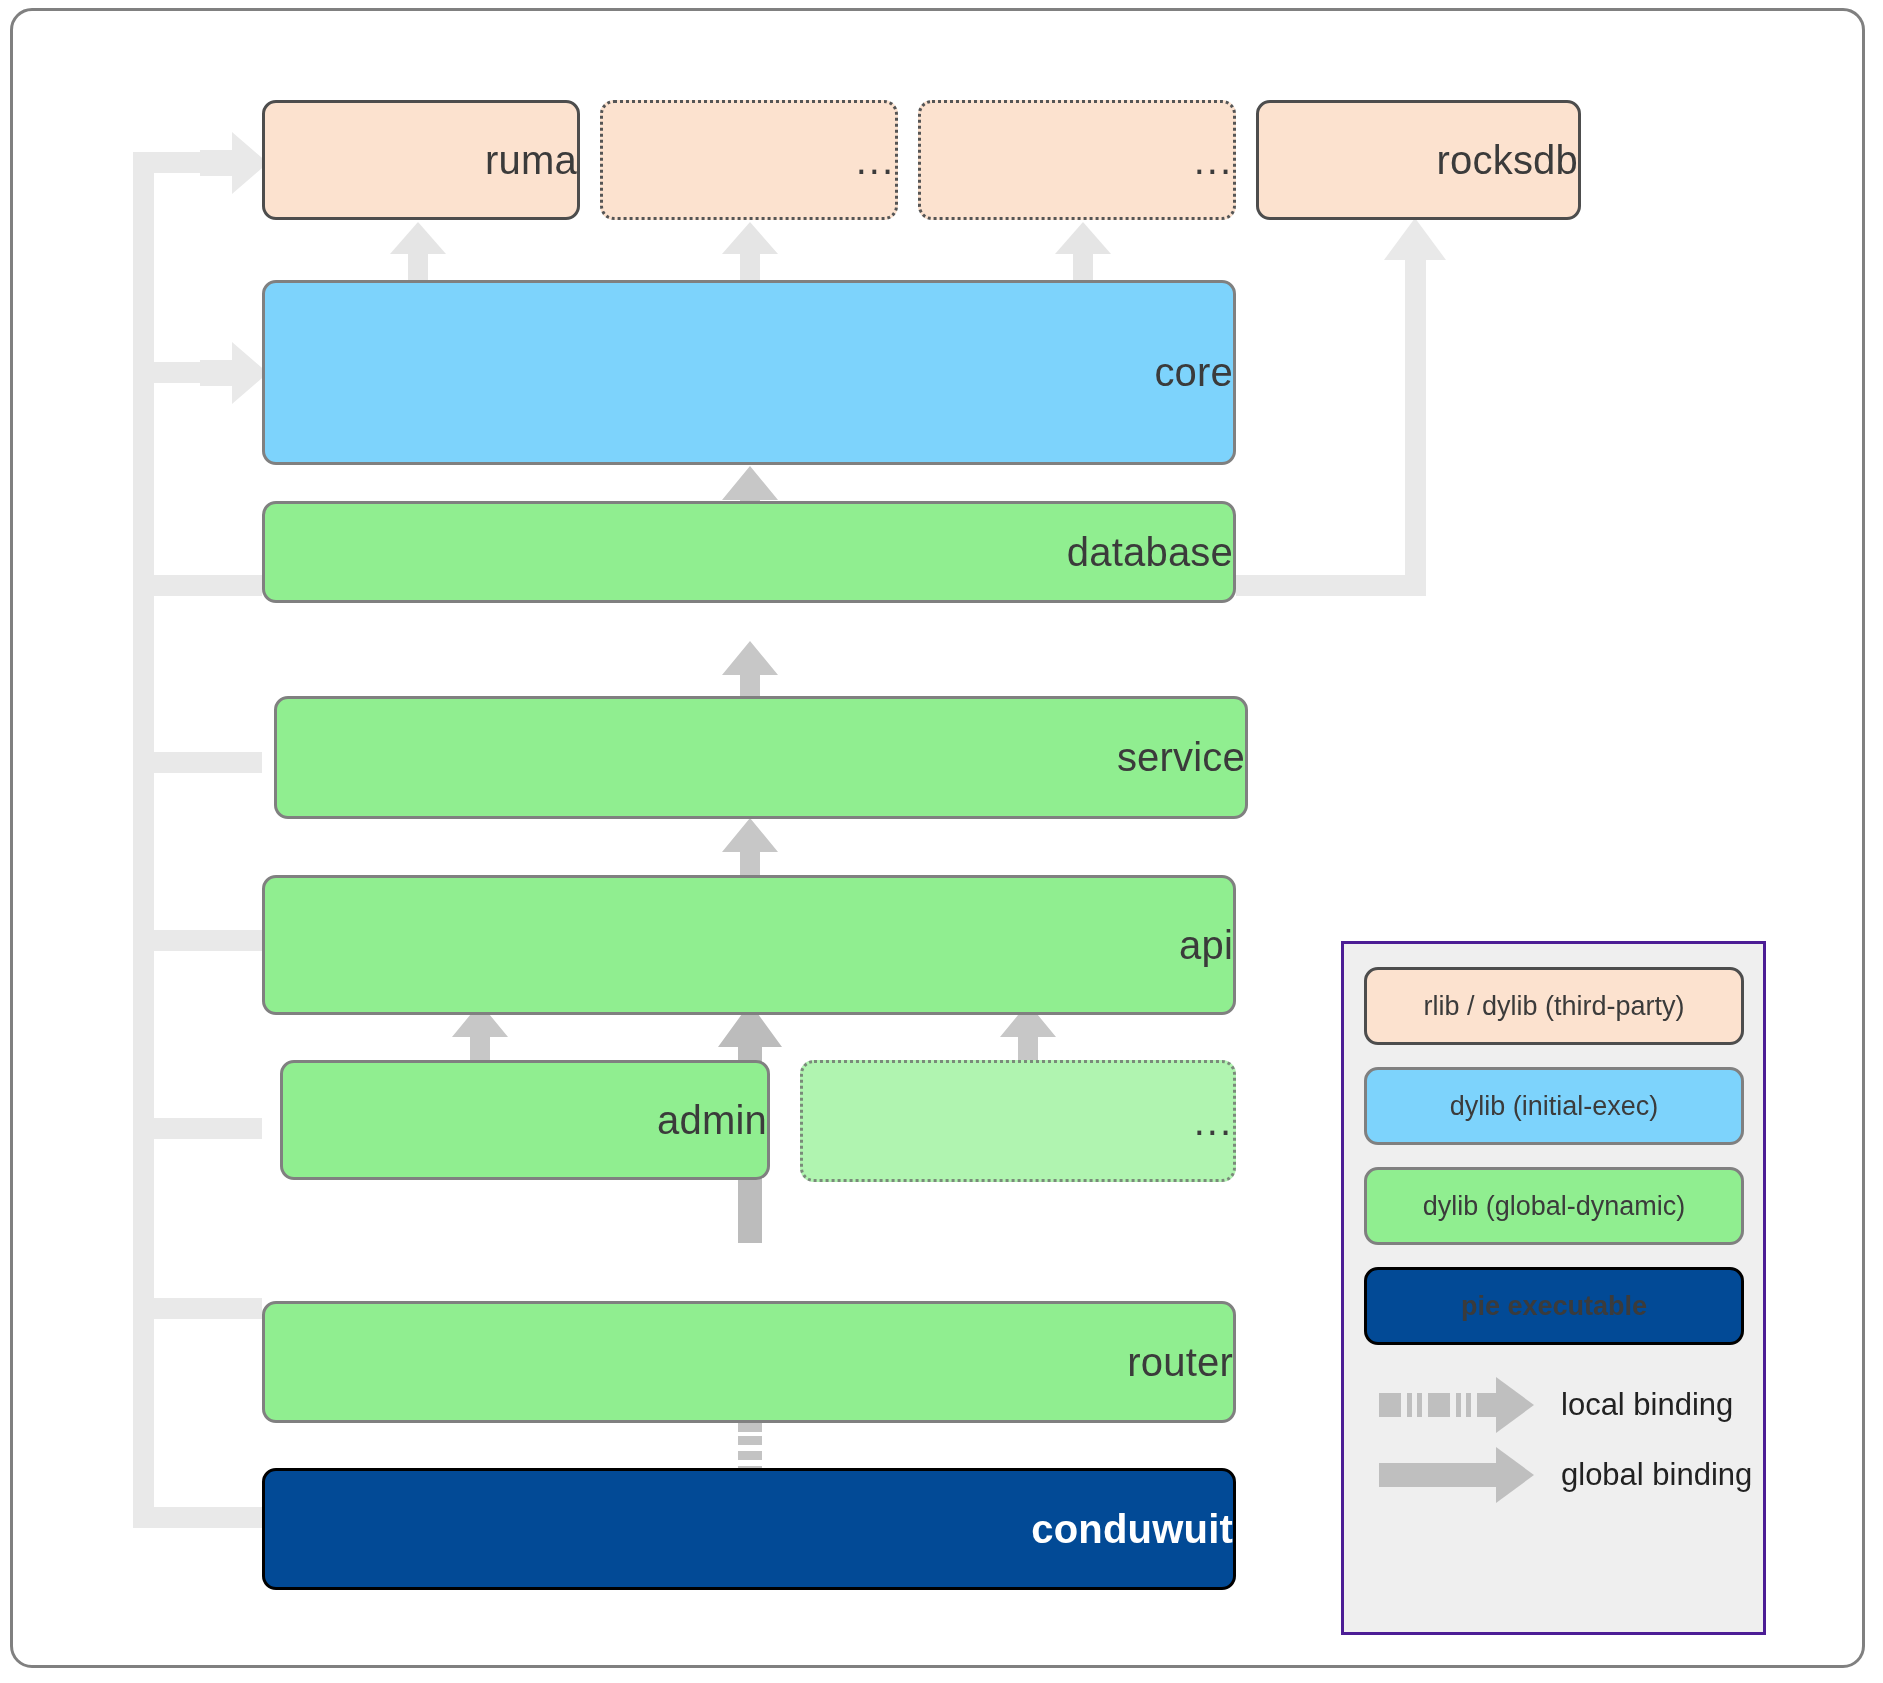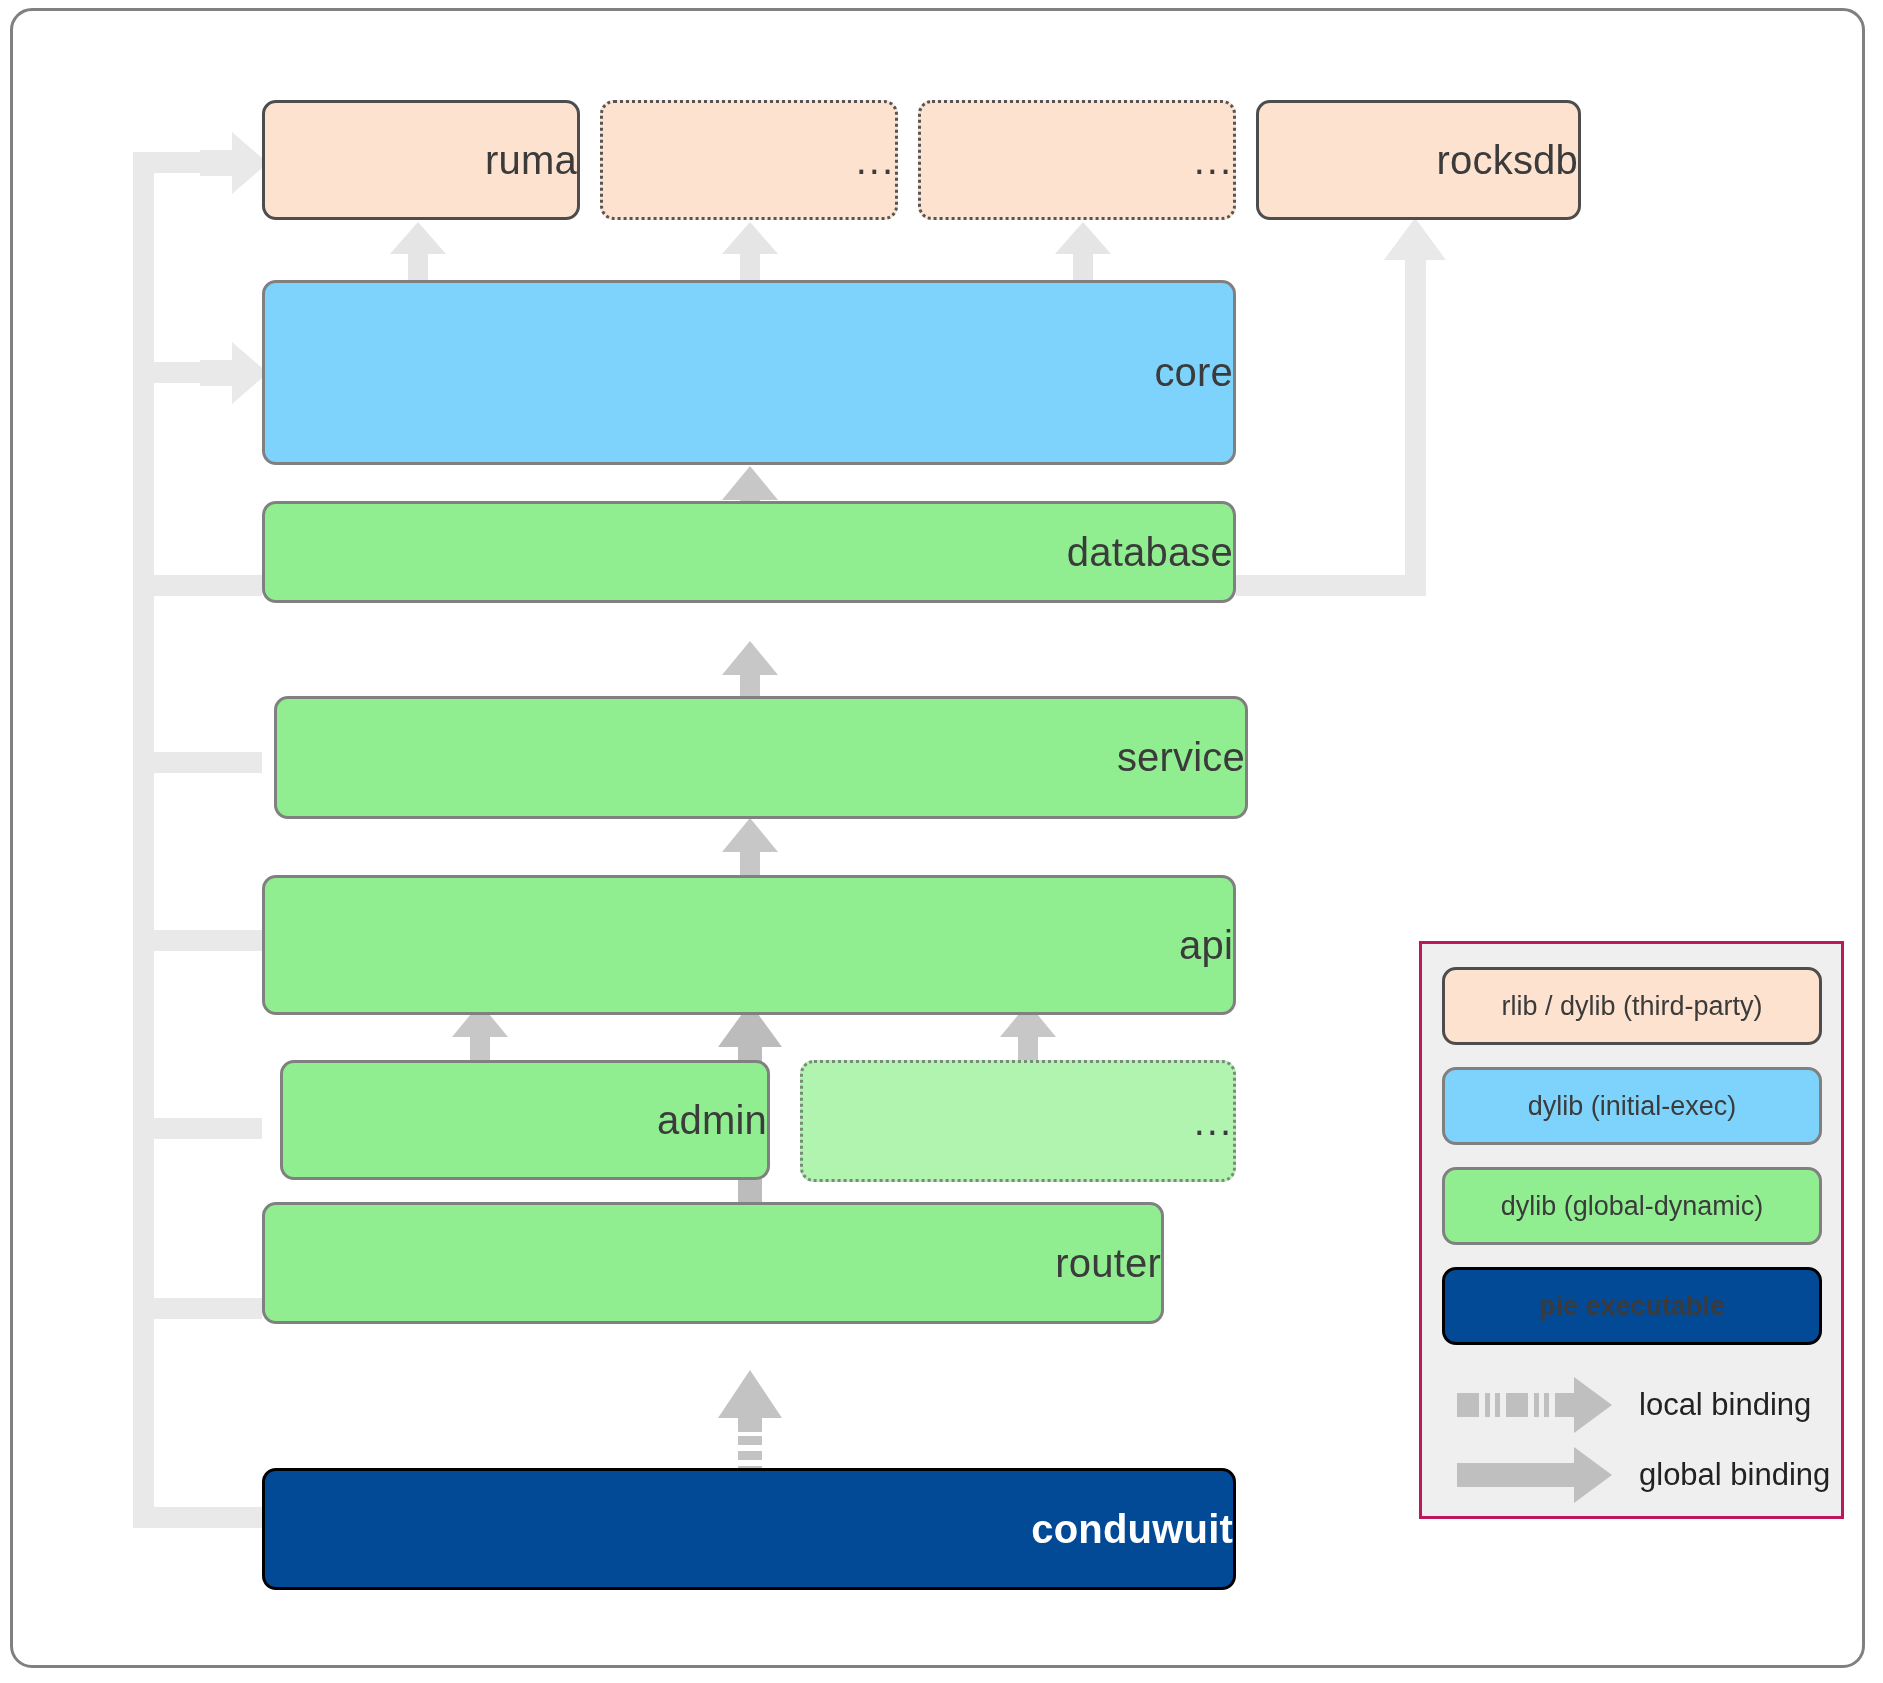--- a/index.html
+++ b/index.html
@@ -28,22 +28,22 @@
   .n-gd-d    {background:#b0f4b0;border:3px dotted #7a8a7a;}
   .n-pie     {background:#024a96;border:3px solid #000;color:#ffffff;font-weight:bold;}
 
   .dots{font-size:40px;line-height:0.4;color:#3b3b3b;letter-spacing:2px;}
 
   
   .spine{position:absolute;background:#e9e9e9;}
 
   
   #legend{
-    position:absolute;left:1419px;top:941px;width:425px;height:578px;
-    background:#efefef;border:3px solid #be185d;box-sizing:border-box;
+    position:absolute;left:1341px;top:941px;width:425px;height:694px;
+    background:#efefef;border:3px solid #4c1d95;box-sizing:border-box;
   }
   .lg-box{
     position:absolute;left:20px;width:380px;height:78px;box-sizing:border-box;
     display:flex;align-items:center;justify-content:center;border-radius:14px;
     font-size:27px;color:#3b3b3b;
   }
   .lg-text{position:absolute;font-size:31px;color:#222;}
   svg{display:block;overflow:visible;}
 </style>
 </head>
@@ -150,21 +150,21 @@
   </div>
 
   <div class="node n-gd" style="left:280px;top:1060px;width:490px;height:120px;">
     <span class="lbl">admin</span>
   </div>
 
   <div class="node n-gd-d" style="left:800px;top:1060px;width:436px;height:122px;">
     <span class="lbl dots">...</span>
   </div>
 
-  <div class="node n-gd" style="left:262px;top:1202px;width:902px;height:122px;">
+  <div class="node n-gd" style="left:262px;top:1301px;width:974px;height:122px;">
     <span class="lbl">router</span>
   </div>
 
   <div class="node n-pie" style="left:262px;top:1468px;width:974px;height:122px;">
     <span class="lbl">conduwuit</span>
   </div>
 
   <div id="legend">
     <div class="lg-box n-third" style="top:23px;">
       <span>rlib / dylib (third-party)</span>

